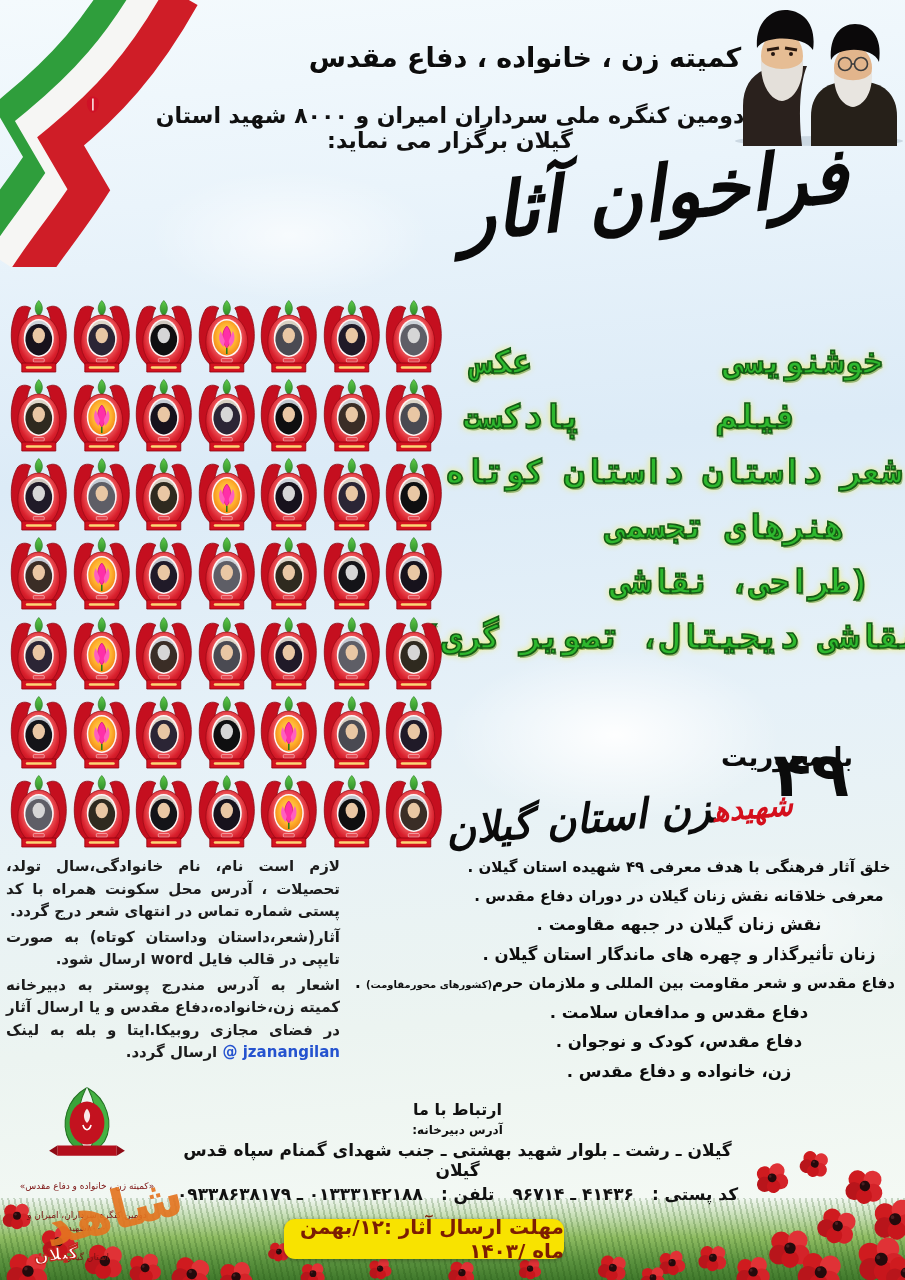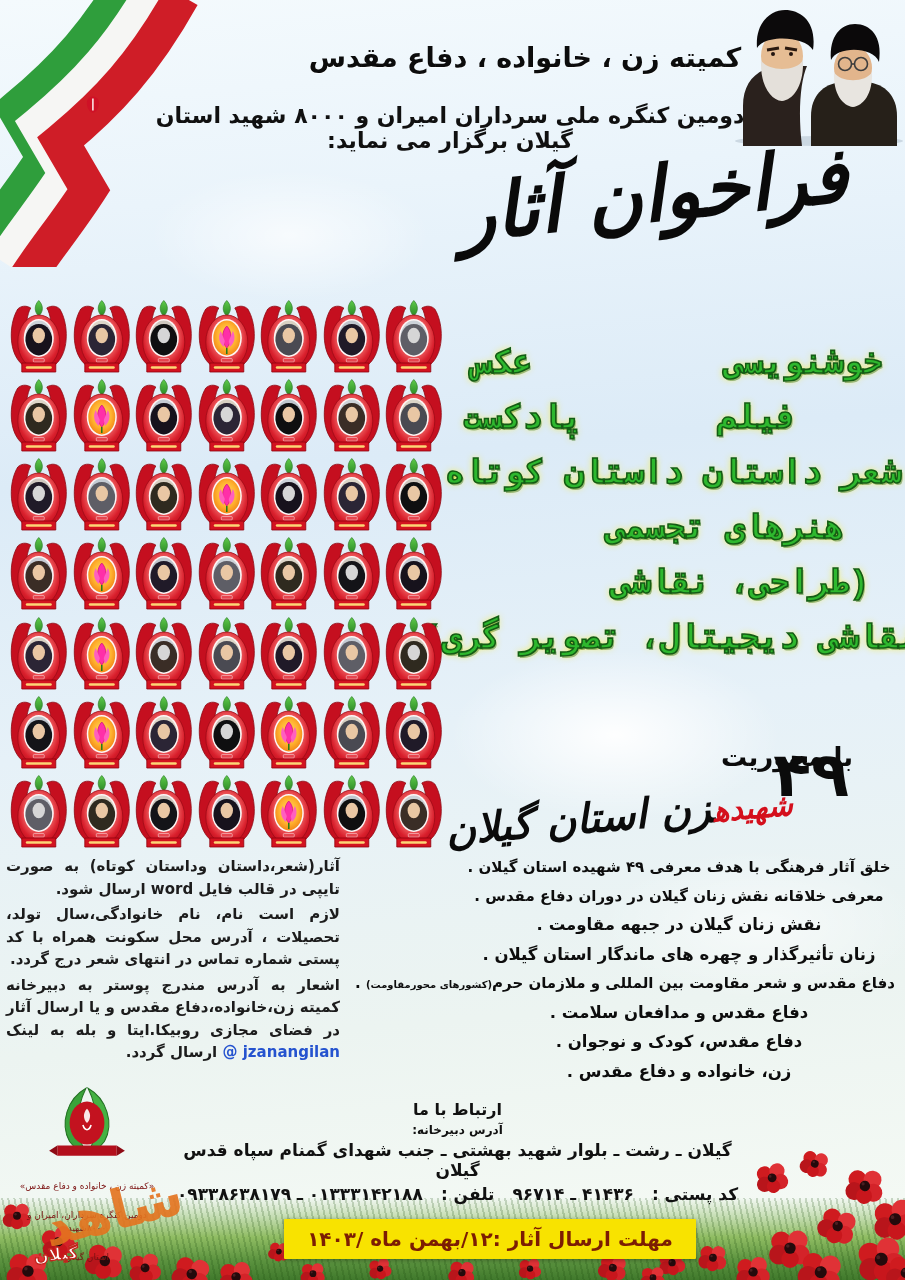--- a/index.html
+++ b/index.html
@@ -73,22 +73,22 @@
     -webkit-text-stroke:1.3px #c3241d;transform:rotate(-5deg);z-index:7;direction:rtl;}
 
   .contact{position:absolute;top:1100px;left:165px;width:585px;direction:rtl;text-align:center;color:#111;z-index:6;}
   .c-heading{font-size:16px;font-weight:800;margin-bottom:4px;}
   .c-addr-label{font-size:12px;font-weight:700;margin-bottom:3px;}
   .c-address{font-size:17px;font-weight:700;margin-bottom:4px;}
   .c-org{font-size:16.5px;font-weight:700;margin-bottom:6px;}
   .c-line{display:flex;justify-content:center;gap:18px;font-size:17px;font-weight:700;align-items:baseline;}
   .c-postal-value{letter-spacing:6px;}
 
-  .deadline{position:absolute;top:1219px;left:284px;width:412px;height:40px;display:flex;align-items:center;
-    justify-content:center;border-radius:1px;font-size:20px;font-weight:900;direction:rtl;z-index:8;
+  .deadline{position:absolute;top:1219px;left:284px;width:280px;height:40px;display:flex;align-items:center;
+    justify-content:center;border-radius:11px;font-size:20px;font-weight:900;direction:rtl;z-index:8;
     box-shadow:0 1px 4px rgba(0,0,0,.35);}
 </style>
 </head>
 <body>
 
 <div class="poster">
 
   <div class="cloud cloud1"></div>
   <div class="cloud cloud2"></div>
   <div class="cloud cloud3"></div>
@@ -1036,22 +1036,22 @@
             <ellipse cx="30" cy="35.5" rx="6.2" ry="7.8" fill="#e9c7a4"></ellipse>
           </g>
           <rect x="24.5" y="58.5" width="11" height="3.6" rx="1" fill="#e84650" stroke="#fff" stroke-width="0.5" opacity="0.9"></rect>
           <path d="M13,63 L47,63 L47,72 L13,72 Z" fill="#d31320" stroke="#91000d" stroke-width="0.8"></path>
           <rect x="17" y="66.2" width="26" height="2.6" rx="1.3" fill="#ffe07a" opacity="0.95"></rect>
         </svg>
       </div>
     </div>
 
   <div class="subm">
+    <p>لازم است نام، نام خانوادگی،سال تولد، تحصیلات ، آدرس محل سکونت همراه با کد پستی شماره تماس در انتهای شعر درج گردد.</p>
     <p>آثار(شعر،داستان وداستان کوتاه) به صورت تایپی در قالب فایل word ارسال شود.</p>
-    <p>لازم است نام، نام خانوادگی،سال تولد، تحصیلات ، آدرس محل سکونت همراه با کد پستی شماره تماس در انتهای شعر درج گردد.</p>
     <p><span>اشعار به آدرس مندرج پوستر به دبیرخانه کمیته زن،خانواده،دفاع مقدس و یا ارسال آثار در فضای مجازی روبیکا.ایتا و بله به لینک</span>
       <span class="link">jzanangilan @</span>
       <span>ارسال گردد.</span></p>
   </div>
 
   <div class="topics" id="topics">
       <div class="topic-line" style="font-size: 15px;"><span>خلق آثار فرهنگی با هدف معرفی ۴۹ شهیده استان گیلان</span></div>
       <div class="topic-line" style="font-size: 15px;"><span>معرفی خلاقانه نقش زنان گیلان در دوران دفاع مقدس</span></div>
       <div class="topic-line"><span>نقش زنان گیلان در جبهه مقاومت</span></div>
       <div class="topic-line"><span>زنان تأثیرگذار و چهره های ماندگار استان گیلان</span></div>

